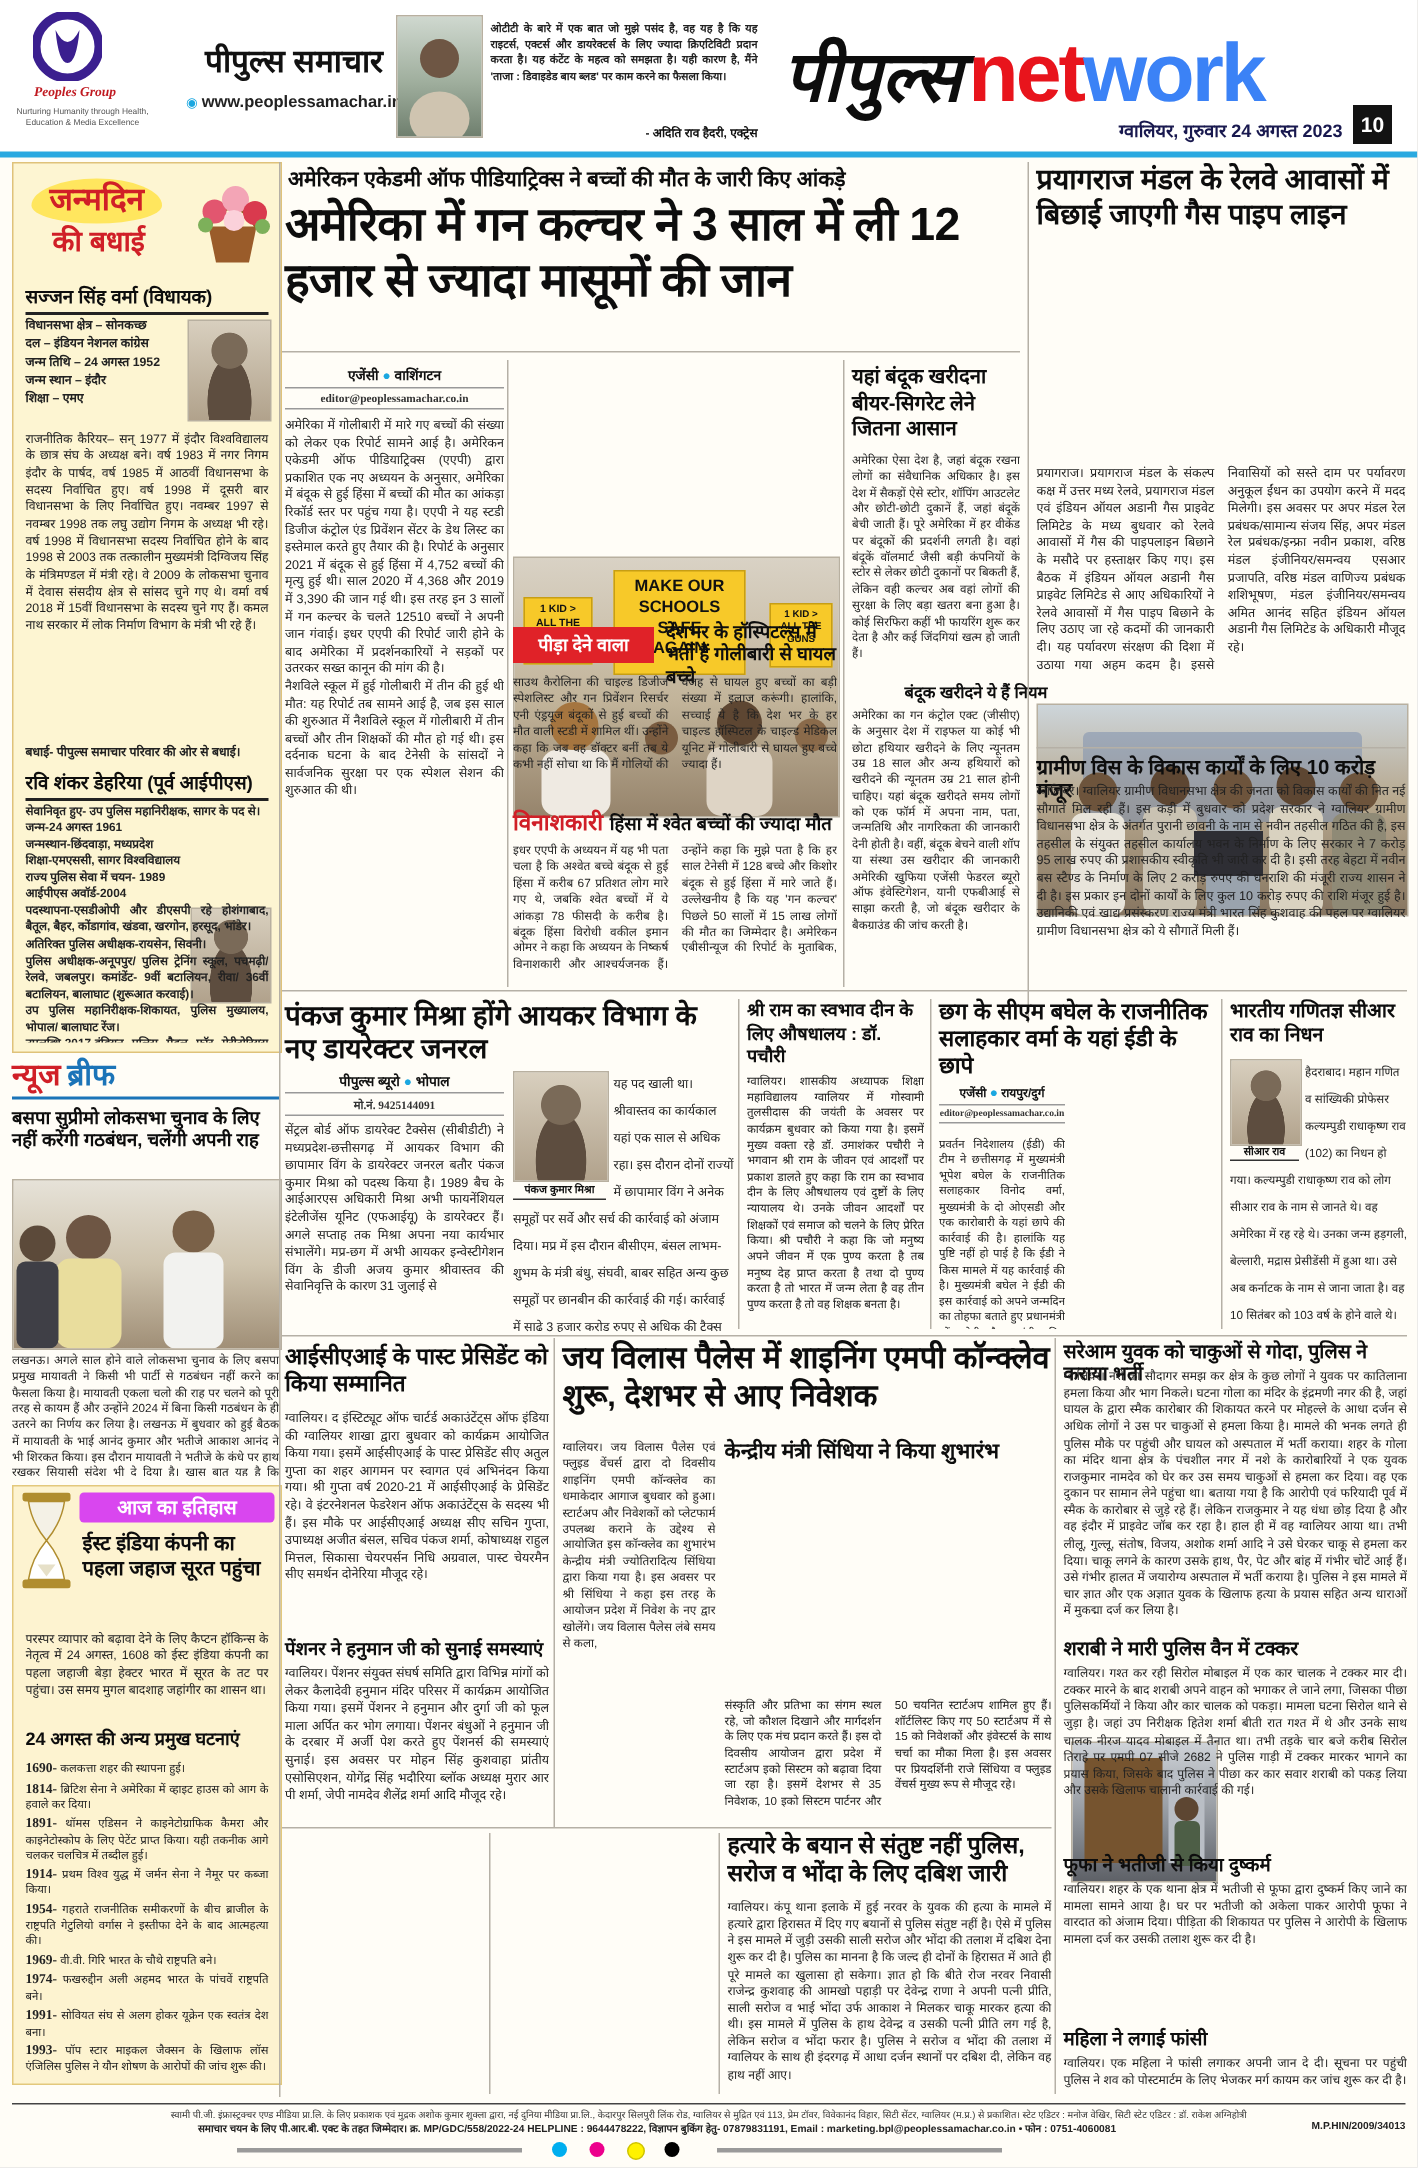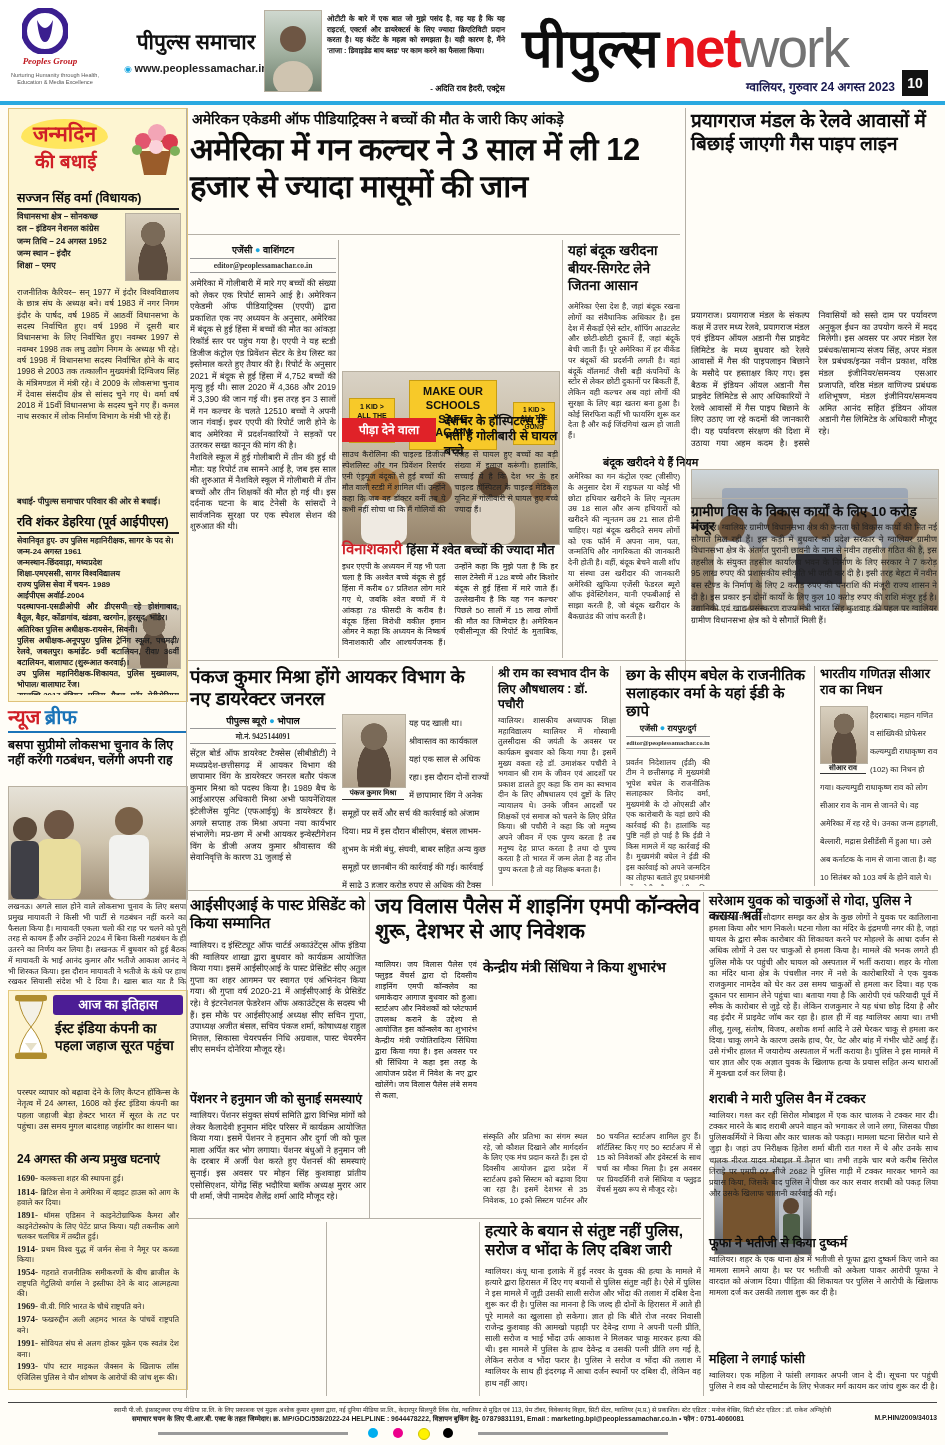--- a/index.html
+++ b/index.html
@@ -51,22 +51,22 @@
     <div class="abs ph" style="left:264px;top:10px;width:56px;height:80px;background:linear-gradient(180deg,#cfd8cf,#9fae9d 55%,#6f7f6e);">
       <svg width="56" height="80" viewBox="0 0 56 80">
           <circle cx="28" cy="28" r="13" fill="#6e5644"></circle>
           <ellipse cx="28" cy="68" rx="20" ry="18" fill="#cfc4b0"></ellipse>
         </svg>
     </div>
     <div class="abs" style="left:327px;top:14px;width:178px;font-size:7.3px;font-weight:700;line-height:1.45;text-align:justify;color:#222;">ओटीटी के बारे में एक बात जो मुझे पसंद है, वह यह है कि यह राइटर्स, एक्टर्स और डायरेक्टर्स के लिए ज्यादा क्रिएटिविटी प्रदान करता है। यह कंटेंट के महत्व को समझता है। यही कारण है, मैंने 'ताजा : डिवाइडेड बाय ब्लड' पर काम करने का फैसला किया।</div>
     <div class="abs" style="left:327px;top:82px;width:178px;font-size:8px;font-weight:700;text-align:right;color:#111;">- अदिति राव हैदरी, एक्ट्रेस</div>
 
     <div class="abs" style="left:522px;top:16px;width:400px;white-space:nowrap;">
-      <span class="hl" style="font-size:54px;">पीपुल्स</span>
-      <span style="font-size:55px;font-weight:700;color:#e8141c;letter-spacing:-2px;">net</span><span style="font-size:55px;font-weight:400;color:#737373;letter-spacing:-2px;">work</span>
+      <span class="hl" style="font-size:47px;font-style:italic;">पीपुल्स</span>
+      <span style="font-size:55px;font-weight:700;color:#e8141c;letter-spacing:-2px;">net</span><span style="font-size:55px;font-weight:700;color:#3b82f6;letter-spacing:-2px;">work</span>
     </div>
     <div class="abs" style="left:700px;top:78px;width:195px;text-align:right;font-size:12px;font-weight:700;color:#19194f;">ग्वालियर, गुरुवार 24 अगस्त 2023</div>
     <div class="abs" style="left:902px;top:70px;width:26px;height:26px;background:#131313;color:#fff;font-size:14px;font-weight:700;text-align:center;line-height:26px;">10</div>
   </div>
   <div class="abs" style="left:0;top:101px;width:945px;height:4px;background:#2aa9e0;"></div>
 
   <div class="abs cream" style="left:8px;top:108px;width:178px;height:592px;padding:0;overflow:hidden;">
     <svg class="abs" style="left:120px;top:6px;" width="52" height="66" viewBox="0 0 52 66">
       <path d="M10 36 h32 l-5 24 h-22 z" fill="#9a5c2a"></path>
       <path d="M10 36 q16 -26 32 0" fill="none" stroke="#9a5c2a" stroke-width="3"></path>
@@ -118,21 +118,21 @@
         <rect x="28" y="52" width="44" height="60" rx="10" fill="#e9dd9d"></rect>
       <circle cx="120" cy="34" r="14" fill="#7a6148"></circle>
         <rect x="100" y="48" width="40" height="64" rx="8" fill="#f2f2ef"></rect>
       <circle cx="16" cy="42" r="12" fill="#5c4a3a"></circle>
         <rect x="2" y="54" width="28" height="58" rx="6" fill="#3f3f46"></rect>
     </svg>
   </div>
   <div class="abs body-t" style="left:8px;top:902px;width:178px;height:82px;font-size:7.8px;">लखनऊ। अगले साल होने वाले लोकसभा चुनाव के लिए बसपा प्रमुख मायावती ने किसी भी पार्टी से गठबंधन नहीं करने का फैसला किया है। मायावती एकला चलो की राह पर चलने को पूरी तरह से कायम हैं और उन्होंने 2024 में बिना किसी गठबंधन के ही उतरने का निर्णय कर लिया है। लखनऊ में बुधवार को हुई बैठक में मायावती के भाई आनंद कुमार और भतीजे आकाश आनंद ने भी शिरकत किया। इस दौरान मायावती ने भतीजे के कंधे पर हाथ रखकर सियासी संदेश भी दे दिया है। खास बात यह है कि आकाश आनंद लखनऊ की बैठक में शिरकत करने के लिए राजस्थान की यात्रा को छोड़कर शामिल हुए थे।</div>
 
   <div class="abs" style="left:8px;top:990px;width:178px;height:398px;background:#fdf3d0;border:1px solid #e3c87c;overflow:hidden;">
-    <div class="abs" style="left:44px;top:4px;width:130px;height:20px;background:#4c1d95;color:#fff;font-weight:700;font-size:13px;text-align:center;line-height:20px;border-radius:3px;">आज का इतिहास</div>
+    <div class="abs" style="left:44px;top:4px;width:130px;height:20px;background:#d946ef;color:#fff;font-weight:700;font-size:13px;text-align:center;line-height:20px;border-radius:3px;">आज का इतिहास</div>
     <svg class="abs" style="left:4px;top:4px;" width="36" height="64" viewBox="0 0 36 64">
       <rect x="2" y="0" width="32" height="6" rx="2" fill="#b08d2f"></rect>
         <rect x="2" y="58" width="32" height="6" rx="2" fill="#b08d2f"></rect>
       <path d="M6 6 h24 q-2 14 -12 26 q-10 -12 -12 -26z" fill="#f4f1e6" stroke="#b08d2f"></path>
       <path d="M6 58 h24 q-2 -14 -12 -26 q-10 12 -12 26z" fill="#fff" stroke="#b08d2f"></path>
       <path d="M12 48 h12 l-6 8z" fill="#e6e0c8"></path>
     </svg>
     <div class="abs hl" style="left:46px;top:30px;width:128px;font-size:13.5px;line-height:1.25;">ईस्ट इंडिया कंपनी का पहला जहाज सूरत पहुंचा</div>
     <div class="abs body-t" style="left:8px;top:96px;width:162px;height:62px;font-size:8.2px;">परस्पर व्यापार को बढ़ावा देने के लिए कैप्टन हॉकिन्स के नेतृत्व में 24 अगस्त, 1608 को ईस्ट इंडिया कंपनी का पहला जहाजी बेड़ा हेक्टर भारत में सूरत के तट पर पहुंचा। उस समय मुगल बादशाह जहांगीर का शासन था।</div>
     <div class="abs hl" style="left:8px;top:162px;width:162px;font-size:12px;">24 अगस्त की अन्य प्रमुख घटनाएं</div>

